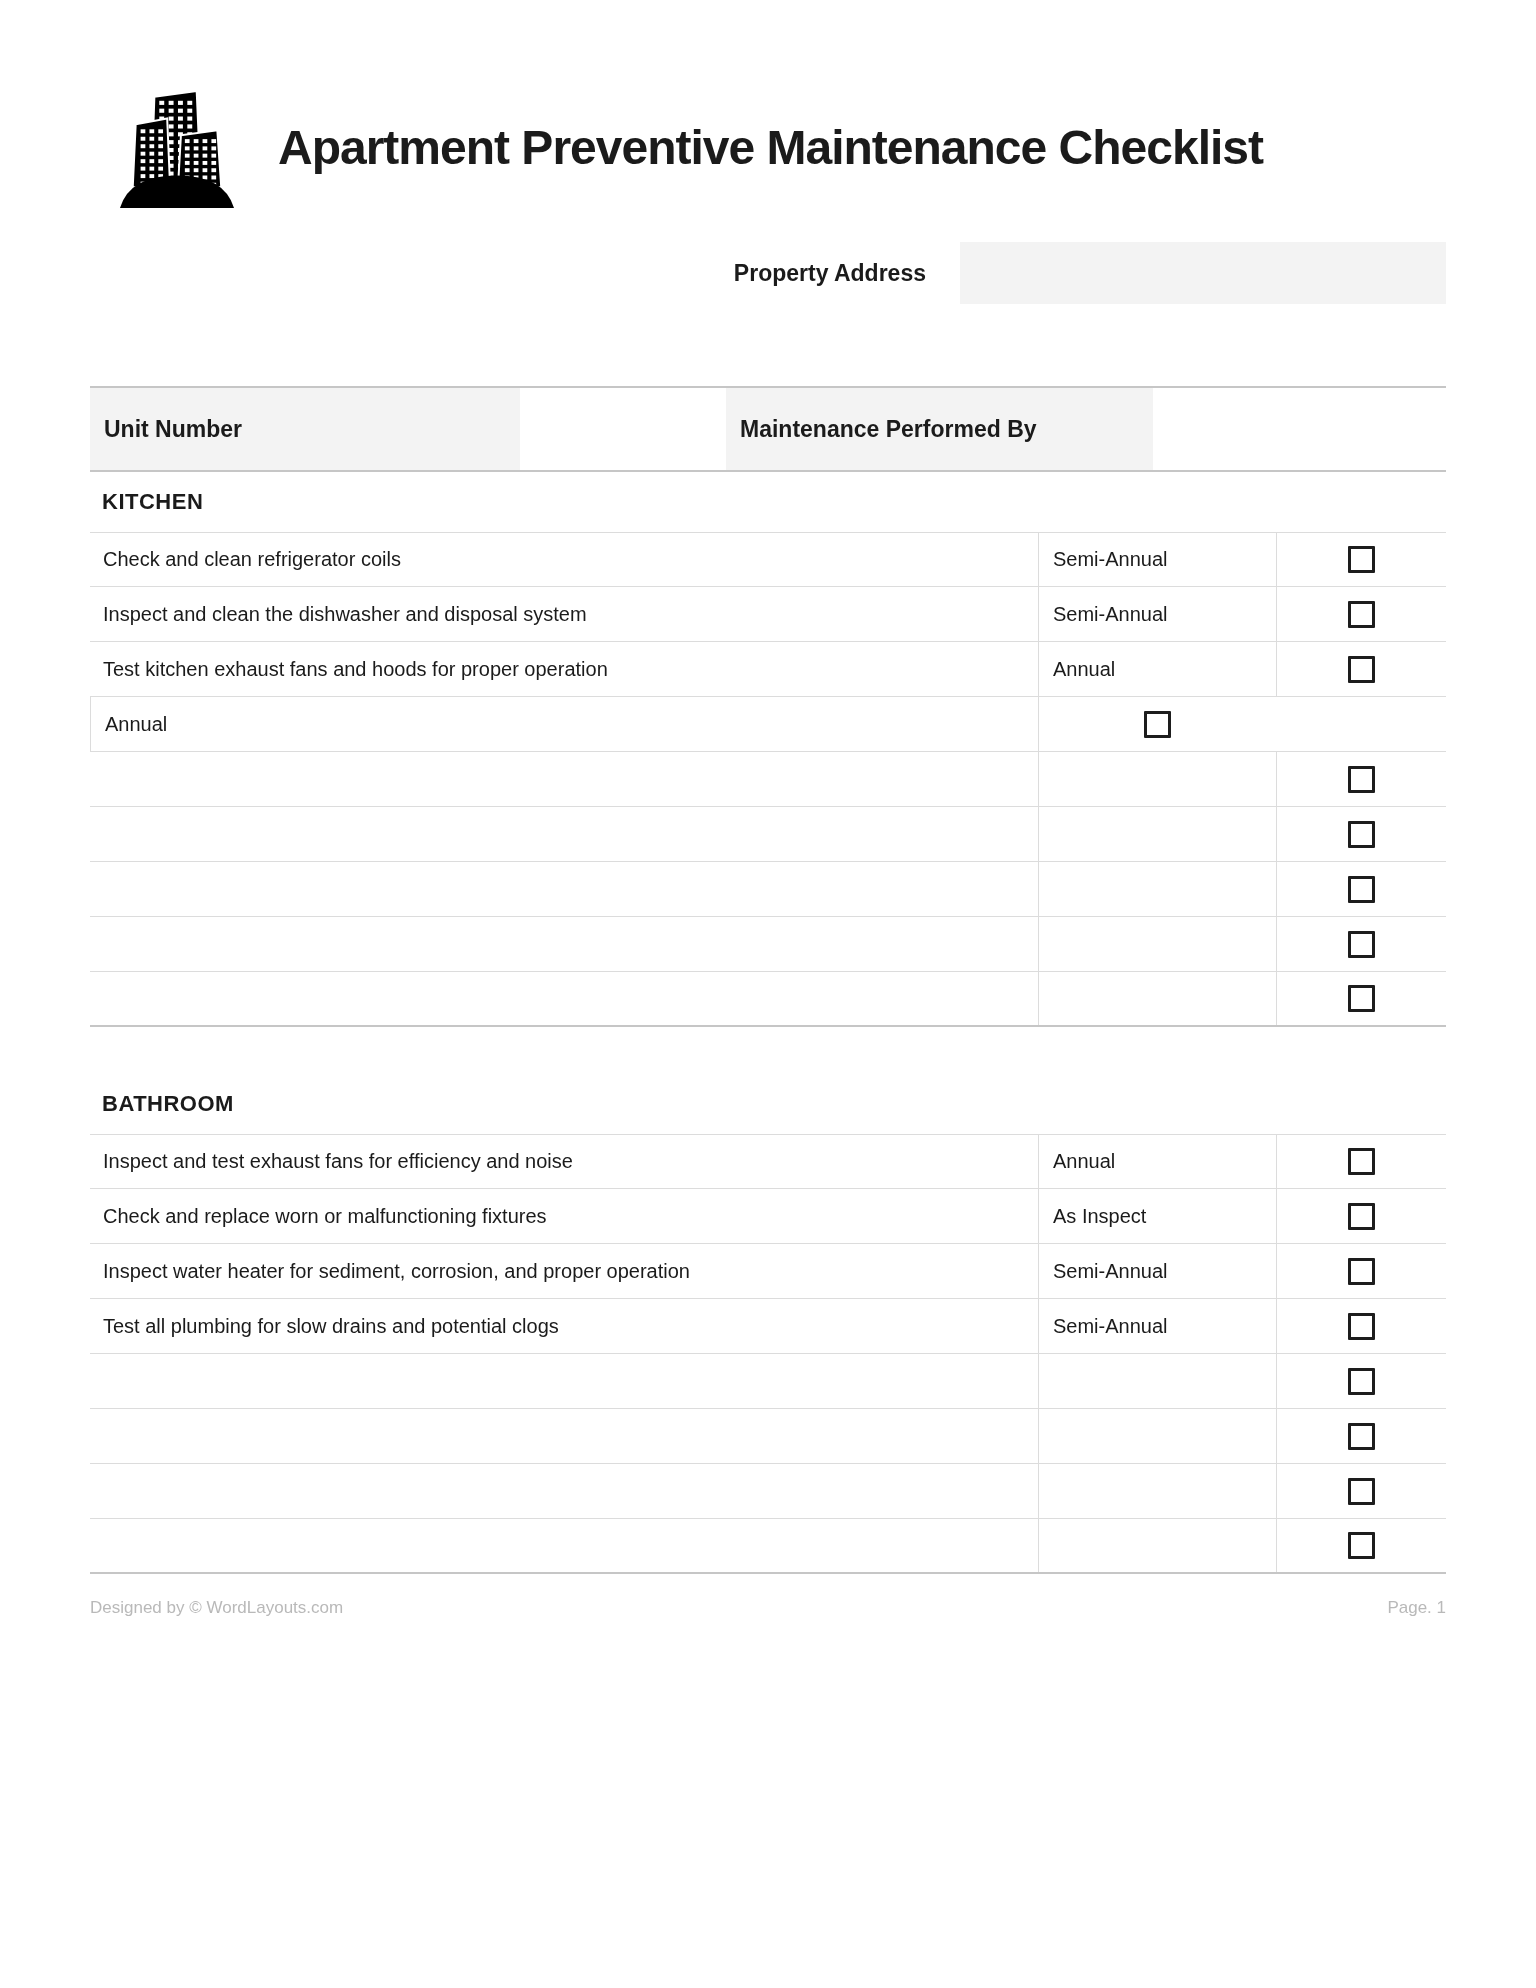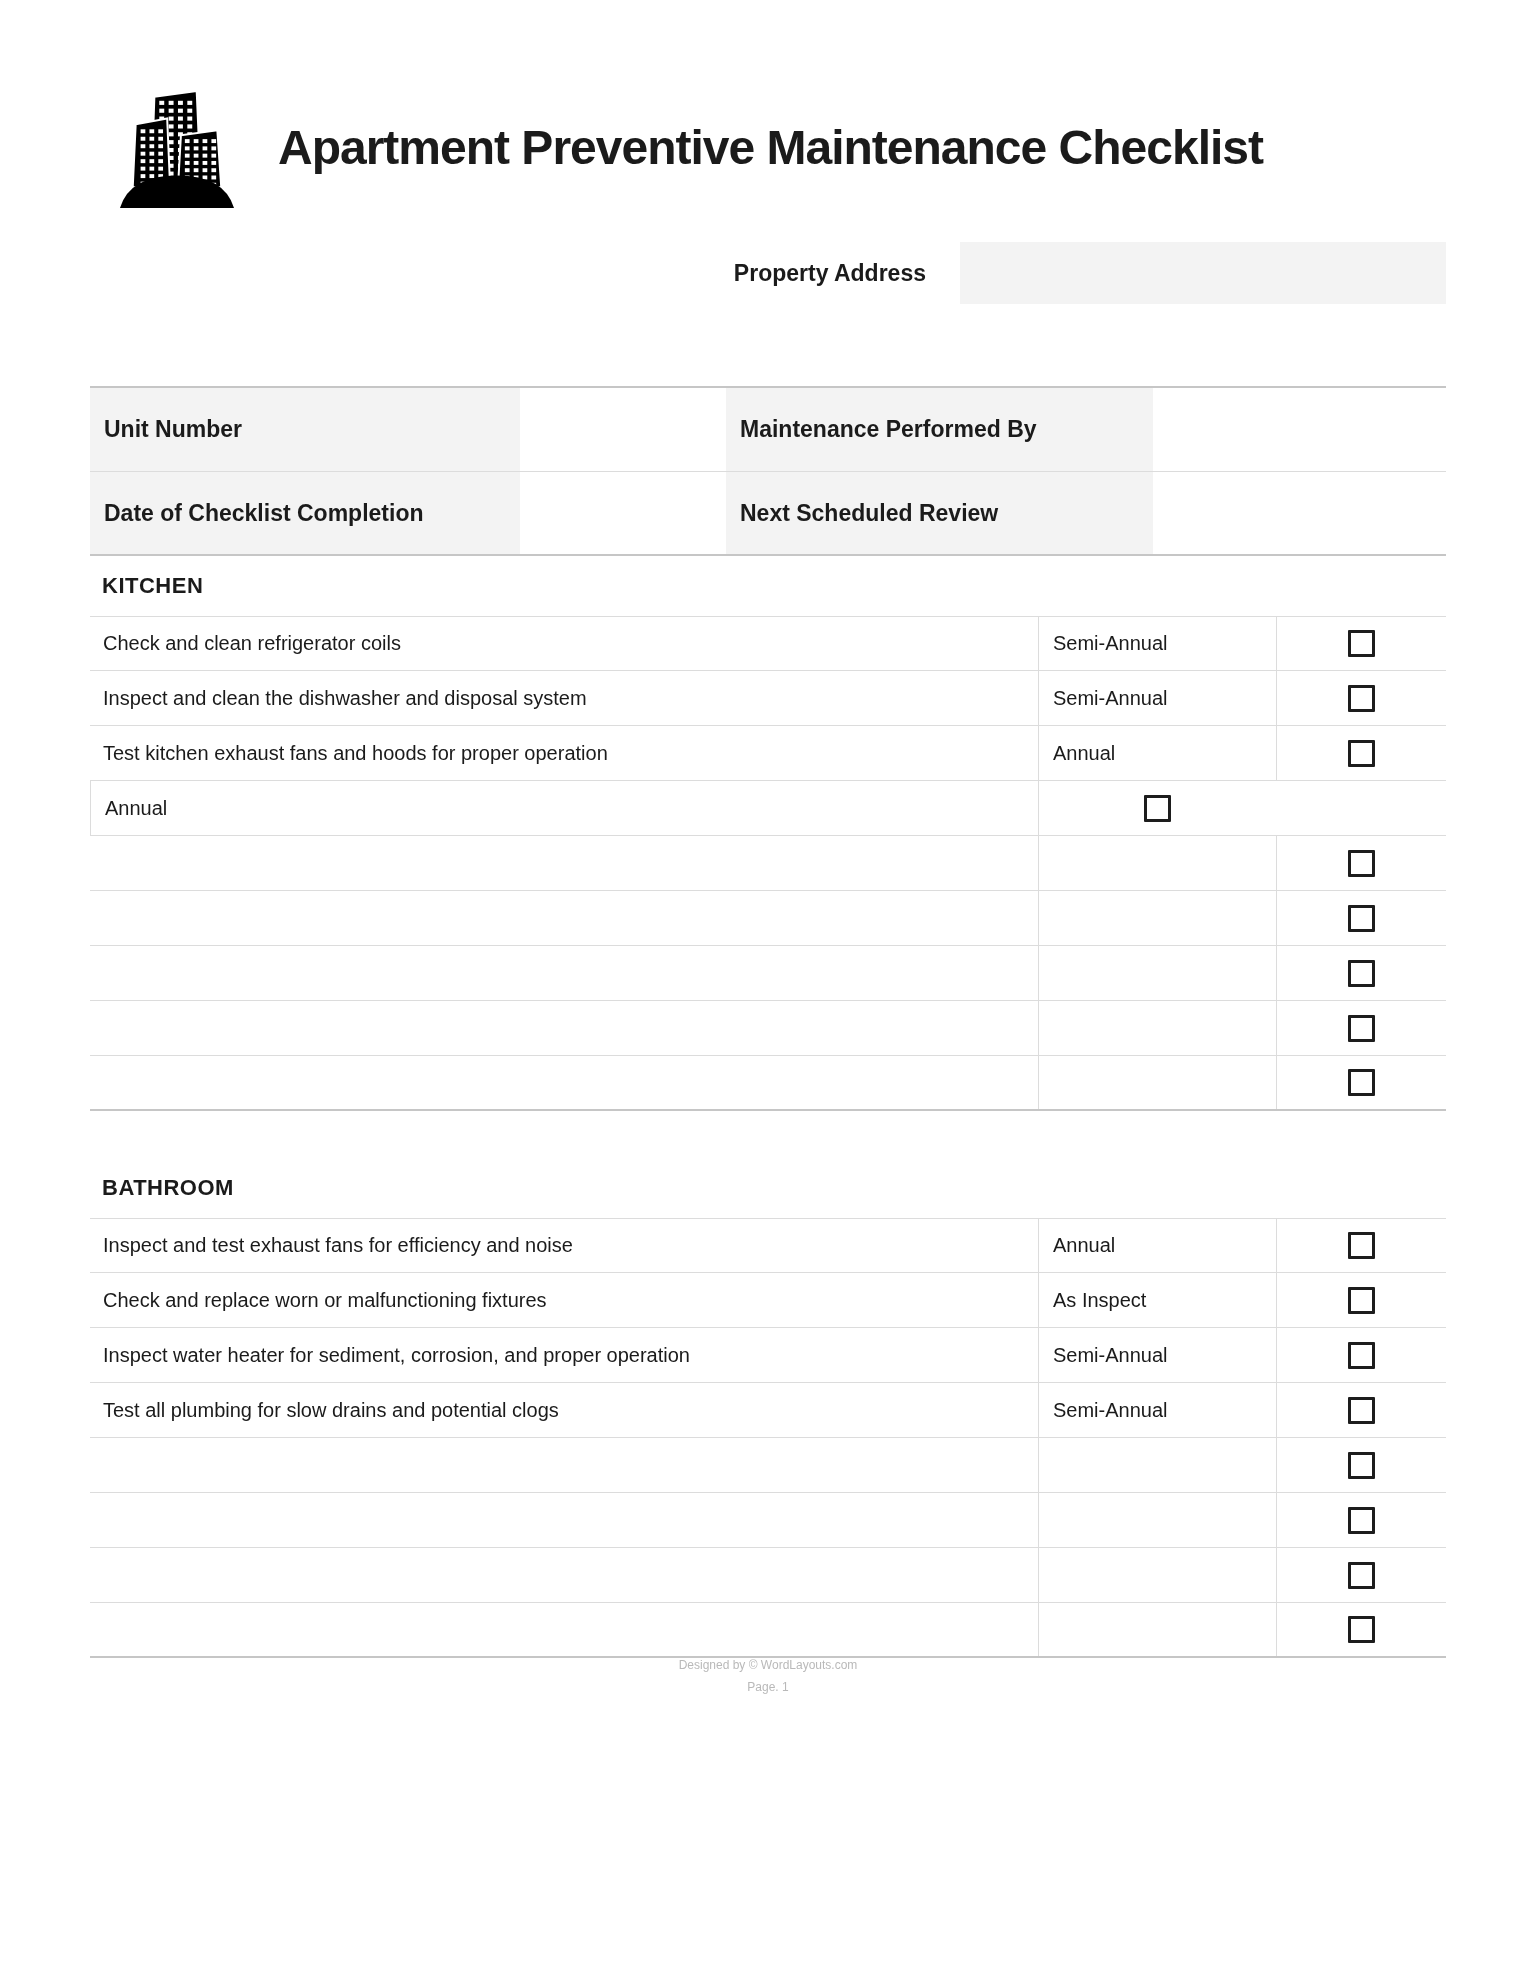--- a/index.html
+++ b/index.html
@@ -83,22 +83,22 @@
   .freq-cell{padding-left:14px;border-left:1px solid var(--border-light);}
   .done-cell{justify-content:center;border-left:1px solid var(--border-light);}
   .checkbox{
     width:27px;height:27px;background:#ffffff;
     border:3px solid #1d1d1d;border-radius:1px;
     cursor:pointer;
   }
   
   .doc-footer{
     display:flex;justify-content:space-between;align-items:center;
-    height:36px;
-    font-size:12px;color:var(--footer-text);flex-direction:column;
+    margin-top:16px;height:36px;
+    font-size:17px;color:var(--footer-text);
   }
 </style>
 </head>
 <body>
 
 <div class="page">
 
   <div class="doc-header">
     <svg class="logo" viewBox="0 0 120 124" xmlns="http://www.w3.org/2000/svg" aria-hidden="true">
       <polygon points="37,11 80,5 84,97 34,97" fill="#000" stroke="#fff" stroke-width="2"></polygon>
@@ -212,26 +212,20 @@
     <div class="property-box"></div>
   </div>
 
   <div class="info-table">
     <div class="info-row">
       <div class="info-cell label">Unit Number</div>
       <div class="info-cell value"></div>
       <div class="info-cell label">Maintenance Performed By</div>
       <div class="info-cell value"></div>
     </div>
-    <div class="info-row">
-      <div class="info-cell label">Date of Checklist Completion</div>
-      <div class="info-cell value"></div>
-      <div class="info-cell label">Next Scheduled Review</div>
-      <div class="info-cell value"></div>
-    </div>
   </div>
 
 
   <div>
       <div class="section">
         <div class="section-title">KITCHEN</div>
         <div class="rows">
           <div class="row">
             <div class="cell task-cell">Check and clean refrigerator coils</div>
             <div class="cell freq-cell">Semi-Annual</div>

